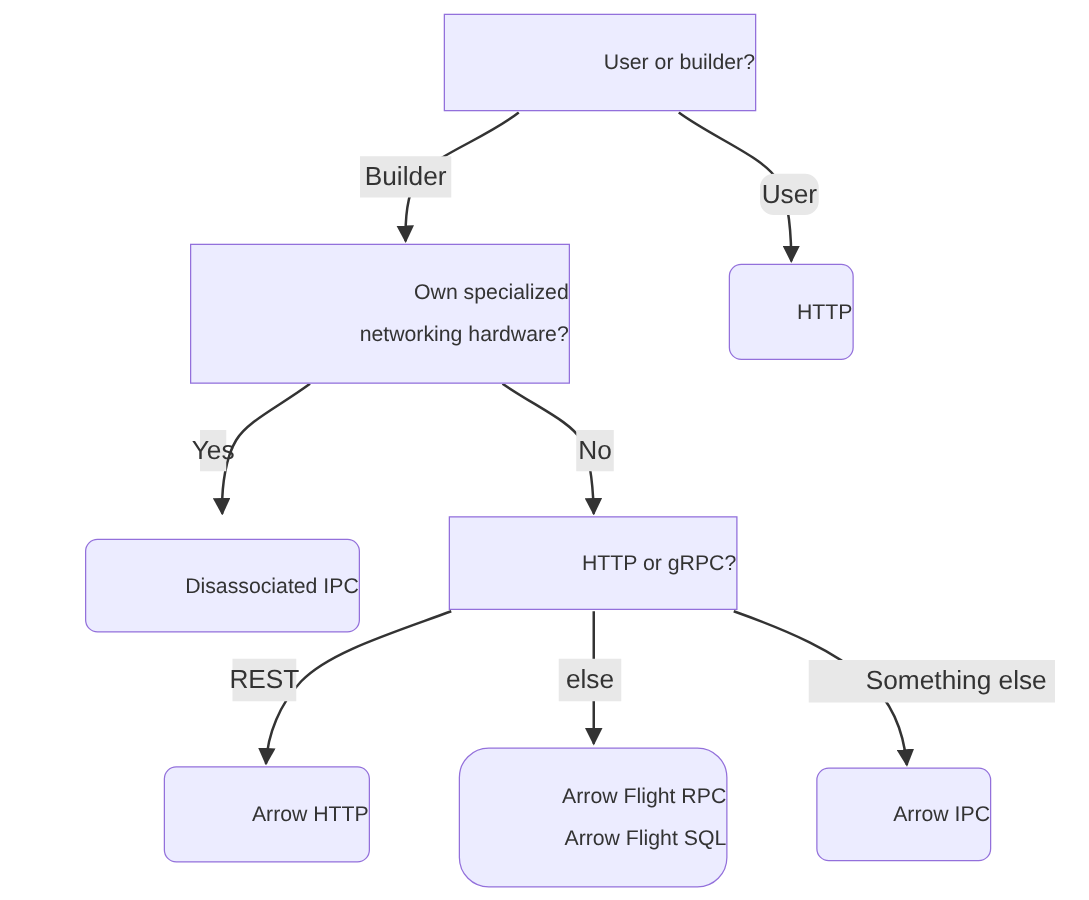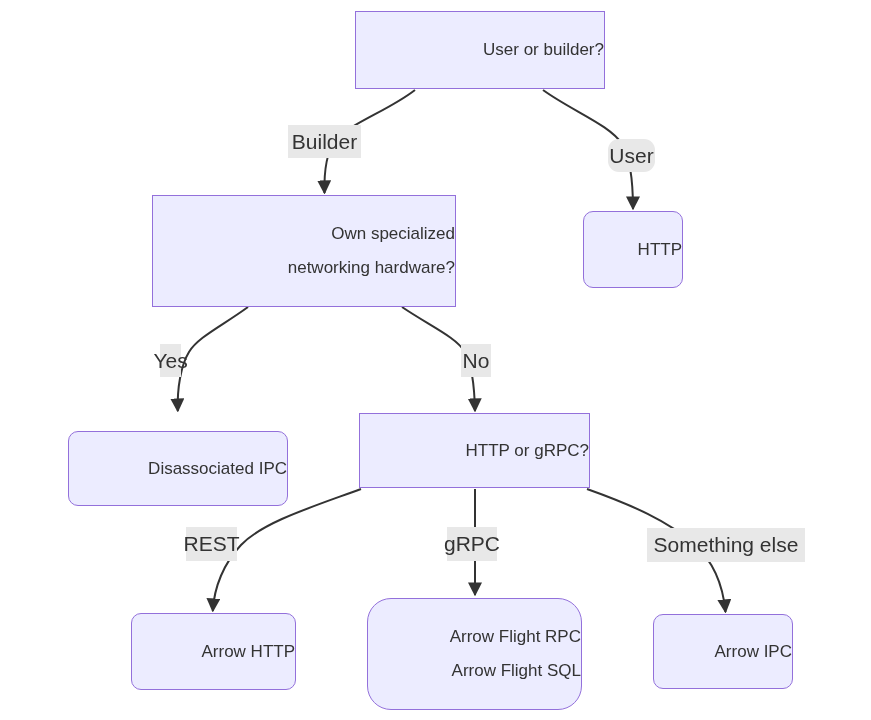--- a/index.html
+++ b/index.html
@@ -50,21 +50,21 @@
     align-items: center;
     justify-content: center;
     white-space: nowrap;
   }
   .l-builder { left: 288px; top: 125px; width: 73px;  height: 33px; }
   .l-user    { left: 608px; top: 139px; width: 47px;  height: 33px; border-radius: 11px; }
   .l-yes     { left: 160px; top: 344px; width: 21px;  height: 33px; }
   .l-no      { left: 461px; top: 344px; width: 30px;  height: 33px; }
   .l-rest    { left: 186px; top: 527px; width: 51px;  height: 34px; }
   .l-grpc    { left: 447px; top: 527px; width: 50px;  height: 34px; }
-  .l-else    { left: 647px; top: 528px; width: 158px; height: 34px; }
+  .l-else    { left: 647px; top: 528px; width: 158px; height: 34px; padding-left: 39px; }
 </style>
 </head>
 <body>
 
 <div class="stage">
 
   <svg class="edges" viewBox="0 0 871 720" xmlns="http://www.w3.org/2000/svg">
     <defs>
       <marker id="arrowhead" viewBox="0 0 10 10" refX="9" refY="5" markerWidth="7" markerHeight="7" orient="auto-start-reverse">
         <path d="M0,0 L10,5 L0,10 z" fill="#333333"></path>
@@ -113,16 +113,16 @@
 
   <div class="node n-aipc rounded">
     <span>Arrow IPC</span>
   </div>
 
   <div class="edge-label l-builder">Builder</div>
   <div class="edge-label l-user">User</div>
   <div class="edge-label l-yes">Yes</div>
   <div class="edge-label l-no">No</div>
   <div class="edge-label l-rest">REST</div>
-  <div class="edge-label l-grpc">gRPC</div>
+  <div class="edge-label l-grpc">else</div>
   <div class="edge-label l-else">Something else</div>
 
 </div>
 
 </body></html>

